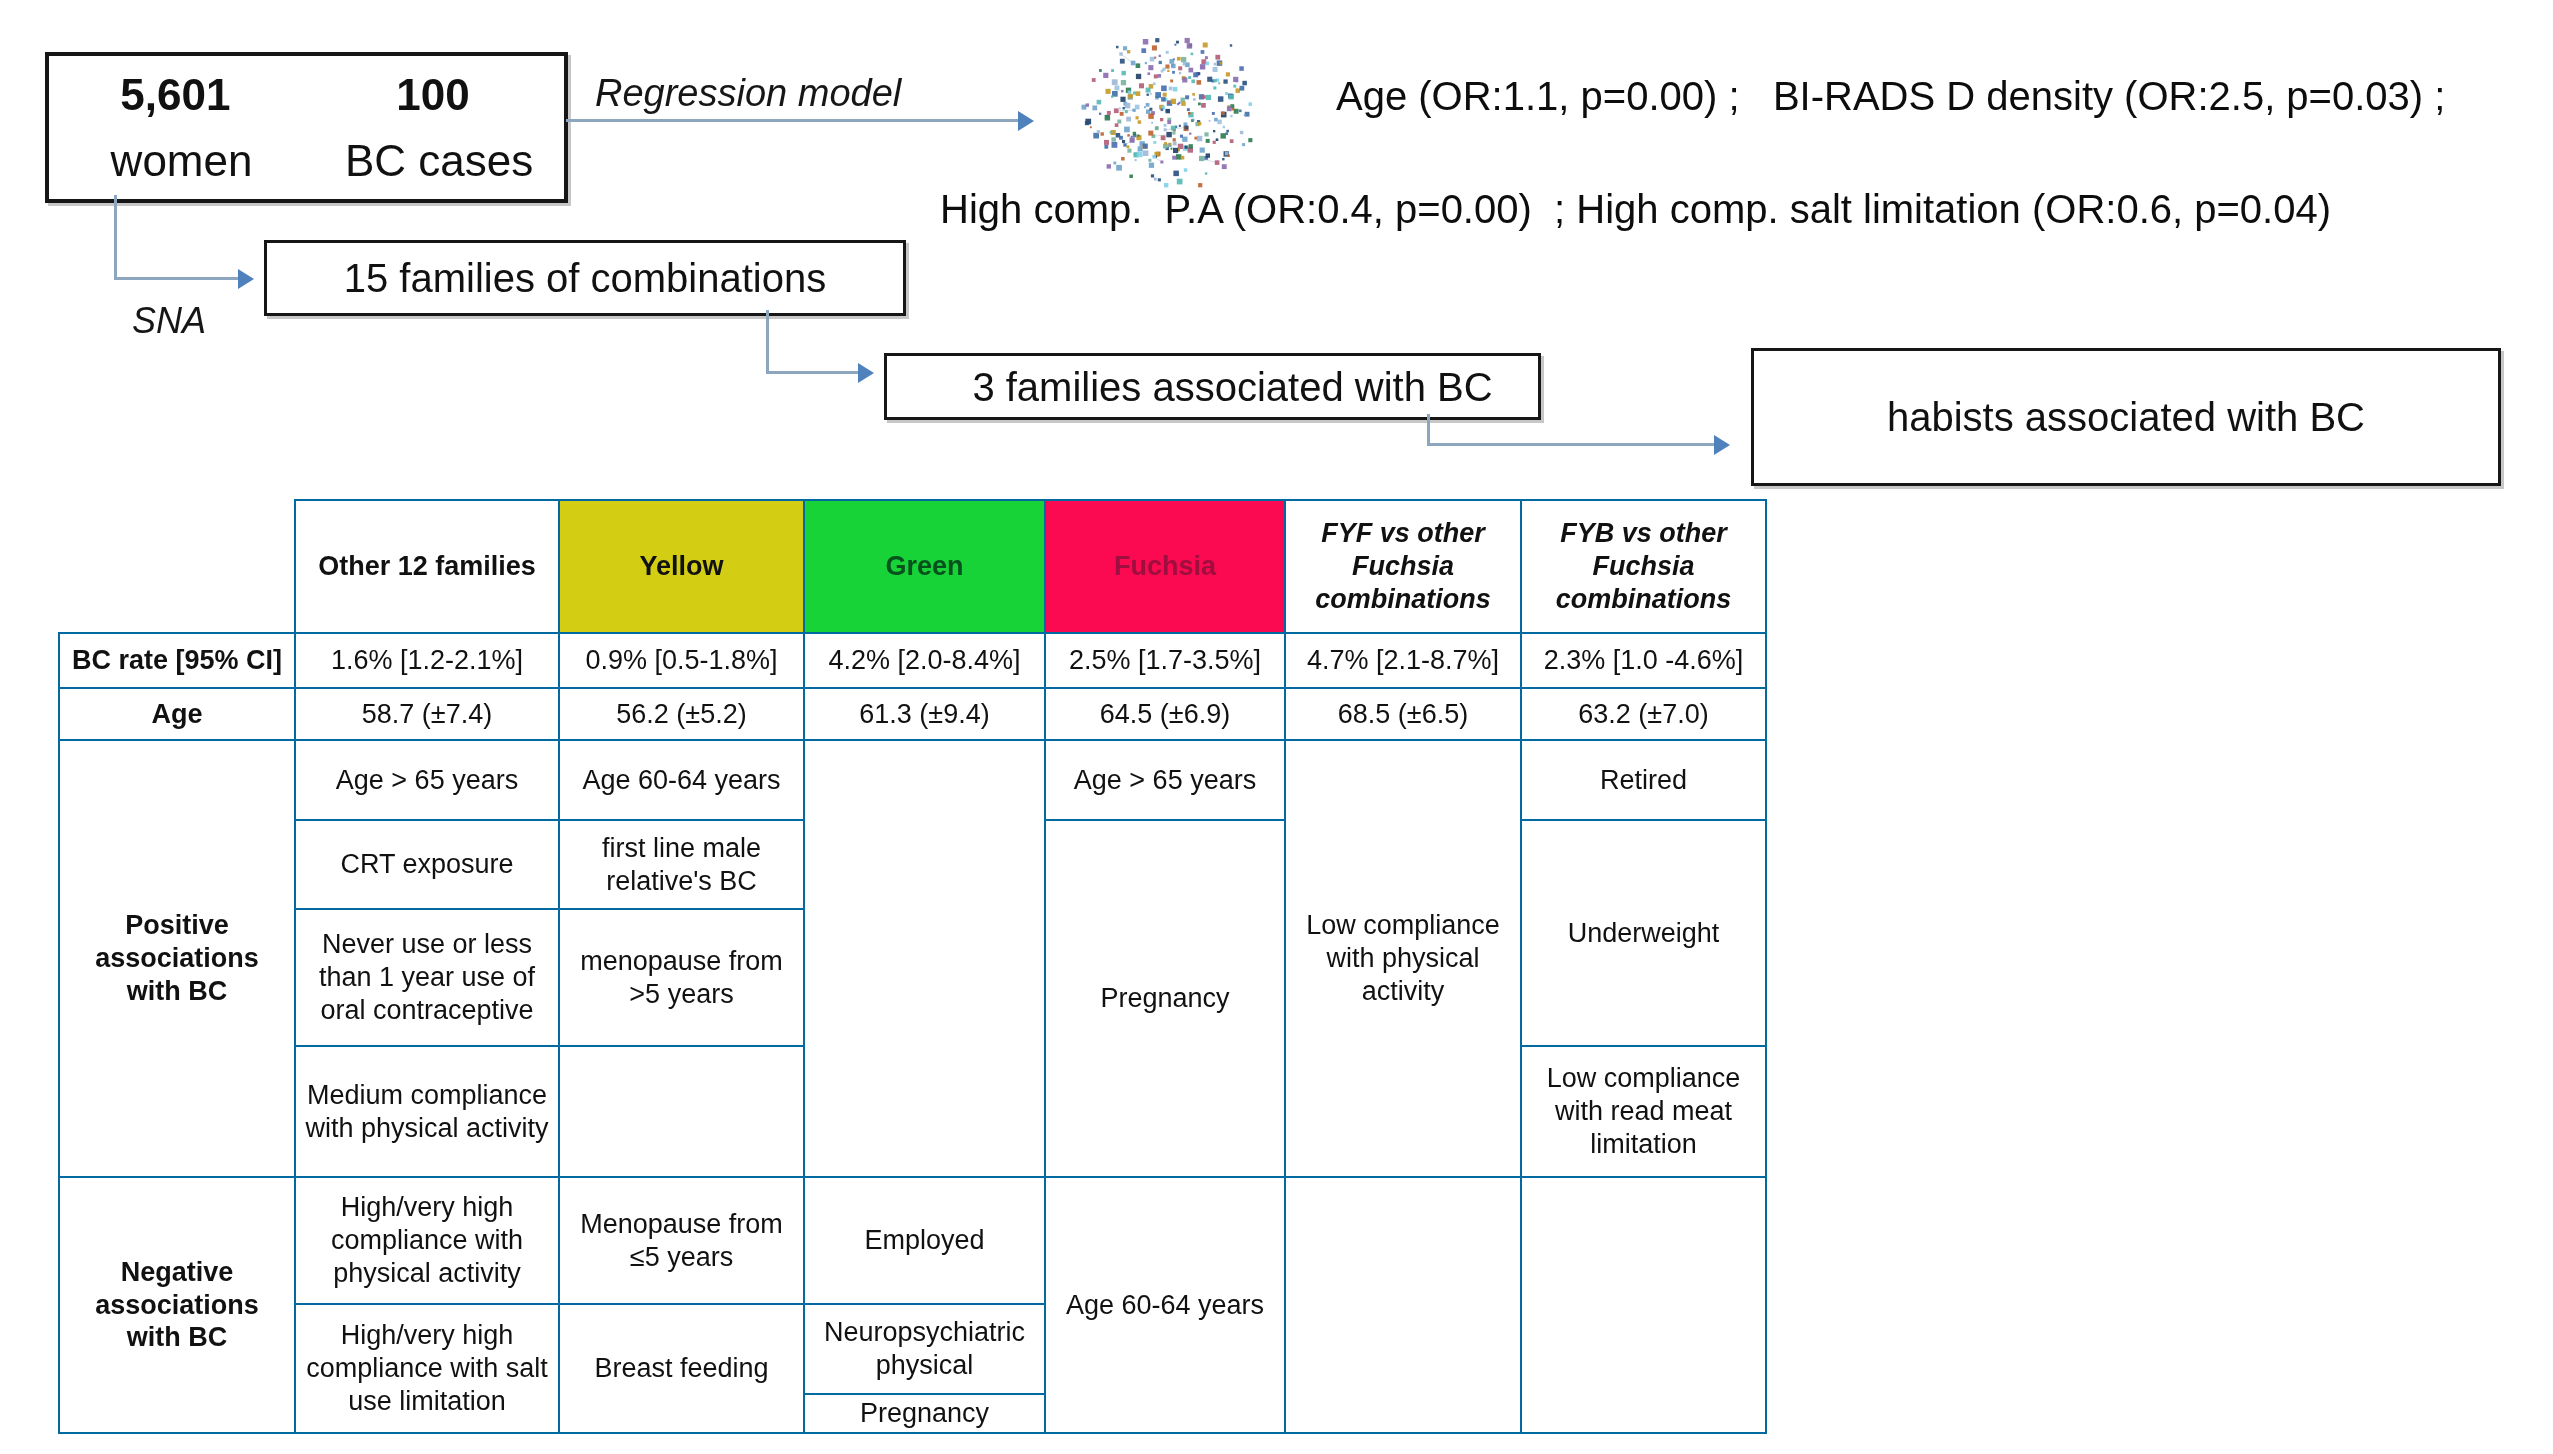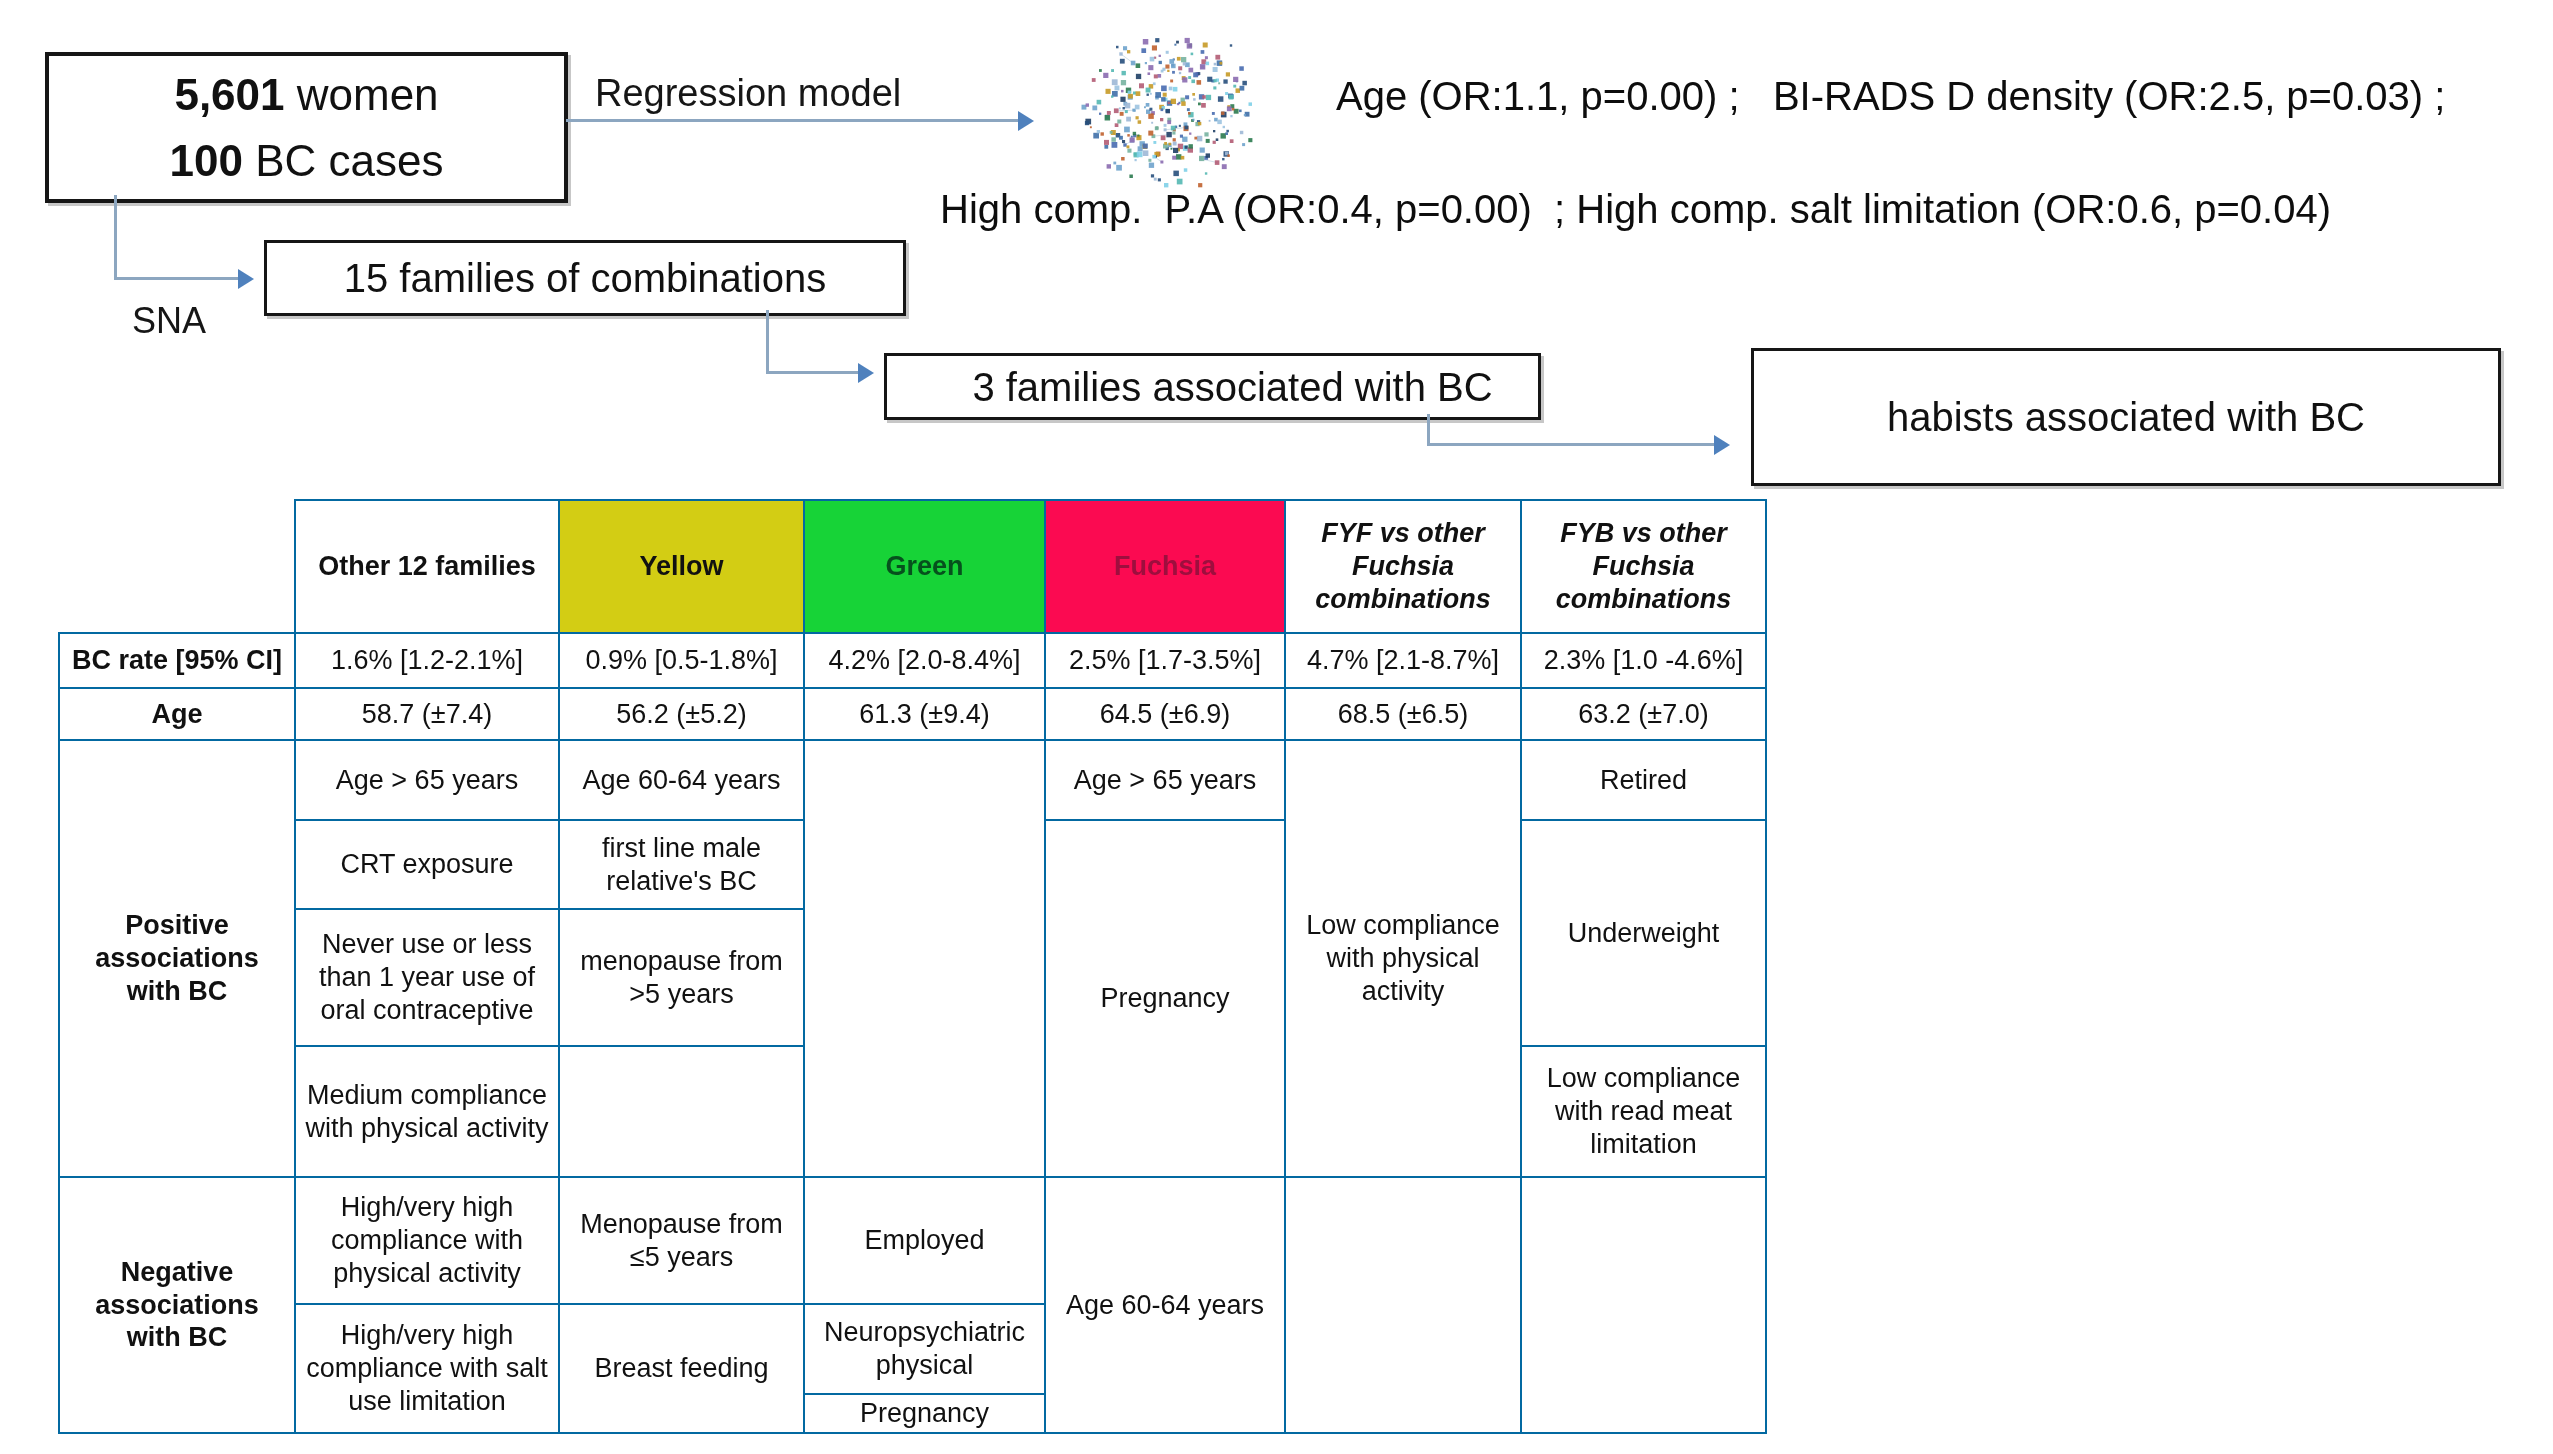--- a/index.html
+++ b/index.html
@@ -2,28 +2,28 @@
 <html><head>
 <meta charset="utf-8">
 <style>
   html,body{margin:0;padding:0;background:#fff;}
   #fig{position:relative;width:2553px;height:1454px;background:#fff;
        font-family:"Liberation Sans",sans-serif;color:#111;overflow:hidden;}
 
   
   .fbox{position:absolute;background:#fff;border:3px solid #161616;
         box-shadow:3px 3px 0 rgba(130,130,130,.45);
-        display:flex;flex-direction:column;justify-content:center;align-items:center;
+        display:flex;justify-content:center;align-items:center;
         text-align:center;font-size:40px;line-height:1.25;}
   #pop-box{left:45px;top:52px;width:515px;height:143px;border-width:4px;font-size:44px;line-height:1.5;}
   #fam-box{left:264px;top:240px;width:636px;height:70px;}
   #assoc-box{left:884px;top:353px;width:611px;height:61px;padding-left:40px;}
   #combo-box{left:1751px;top:348px;width:744px;height:132px;}
   .keep-space{white-space:pre;}
-  .flabel{position:absolute;font-size:38px;color:#161616;}
+  .flabel{position:absolute;font-style:italic;font-size:38px;color:#161616;}
   #lbl-regression{left:595px;top:72px;width:320px;}
   #lbl-sna{left:132px;top:300px;font-size:36px;}
   .rtext{position:absolute;font-size:40px;color:#0d0d0d;white-space:pre;}
   #rline1{left:1336px;top:74px;}
   #rline2{left:1287px;top:130px;}
   #rline3{left:940px;top:187px;}
   .hl{position:absolute;height:3px;background:#8ca6c0;}
   .vl{position:absolute;width:3px;background:#8ca6c0;}
   .arr-r{position:absolute;width:0;height:0;border-top:10px solid transparent;
          border-bottom:10px solid transparent;border-left:16px solid #4f81bd;}

